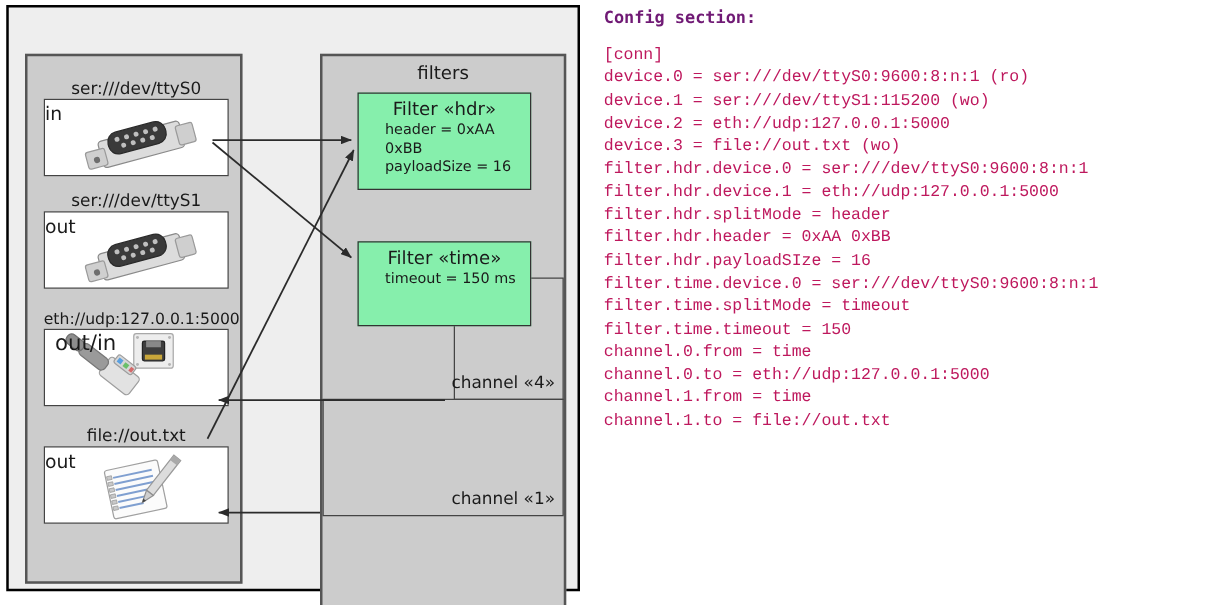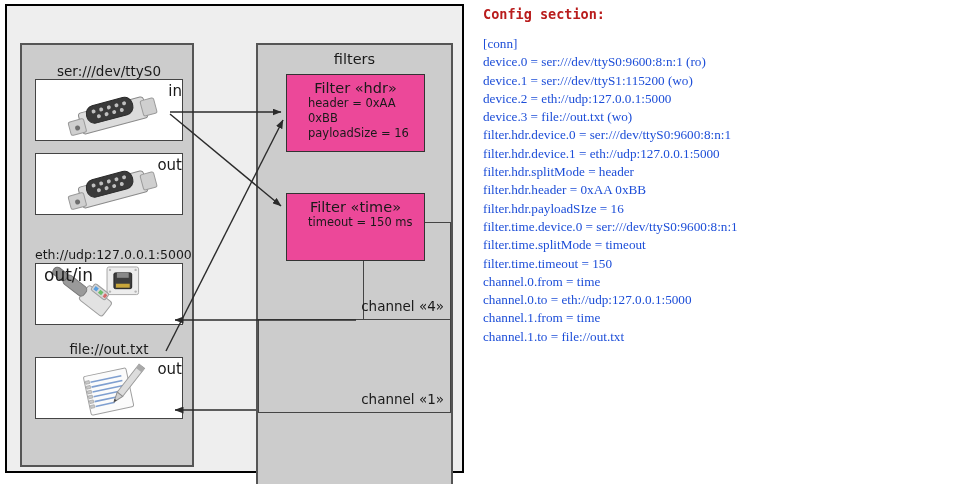--- a/index.html
+++ b/index.html
@@ -87,21 +87,21 @@
     background: #ffffff;
     height: 62px;
     position: relative;
     overflow: hidden;
   }
   .device-label {
     position: absolute;
     top: 2px;
     left: 0;
     width: 100%;
-    text-align: right;
+    text-align: left;
     font-size: 15px;
     color: #1a1a1a;
     z-index: 3;
   }
   .device-label.left {
     text-align: center;
     left: 8px;
     width: auto;
     top: 1px;
     font-size: 17px;
@@ -118,21 +118,21 @@
   #dev-file { top: 296px; }
   #dev-eth .device-caption { font-size: 12.5px; }
 
   
   .filter-box {
     position: absolute;
     left: 28px;
     width: 139px;
     box-sizing: border-box;
     border: 1.5px solid #333333;
-    background: #ec4899;
+    background: #86efac;
   }
   .filter-title {
     text-align: center;
     font-size: 14.5px;
     color: #1a1a1a;
     margin-top: 5px;
   }
   .filter-prop {
     font-size: 11.5px;
     color: #1a1a1a;
@@ -176,28 +176,28 @@
   #config {
     position: absolute;
     left: 483px;
     top: 6px;
     width: 478px;
   }
   #config-heading {
     font-family: "DejaVu Sans Mono", monospace;
     font-weight: bold;
     font-size: 13.5px;
-    color: #b91c1c;
+    color: #701a75;
     margin-bottom: 13px;
   }
   #config-lines {
-    font-family: Liberation Serif, serif;
+    font-family: Liberation Mono, monospace;
     font-size: 13.2px;
     line-height: 18.3px;
-    color: #1d4ed8;
+    color: #be185d;
     white-space: pre;
   }
   .config-line { white-space: pre; }
 </style>
 </head>
 <body>
 
 <div id="diagram">
 
 
@@ -222,20 +222,21 @@
               <circle cx="88" cy="34" r="2" fill="#bfbfbf"></circle>
             <rect x="32" y="32" width="16" height="14" rx="2" fill="#cfcfcf" stroke="#9a9a9a" stroke-width="1"></rect>
             <circle cx="40" cy="40" r="2.5" fill="#6e6e6e"></circle>
             <rect x="108" y="30" width="14" height="16" rx="2" fill="#cfcfcf" stroke="#9a9a9a" stroke-width="1"></rect>
           </g>
         </svg>
       </div>
     </div>
 
     <div class="device" id="dev-ser1">
+      <div class="device-caption">ser:///dev/ttyS1</div>
       <div class="device-box">
         <div class="device-label">out</div>
         <svg class="device-art" viewBox="0 0 148 62">
           <g transform="rotate(-15 74 36)">
             <rect x="44" y="26" width="68" height="22" rx="3" fill="#dcdcdc" stroke="#8a8a8a" stroke-width="1"></rect>
             <rect x="52" y="22" width="48" height="18" rx="8" fill="#3a3a3a" stroke="#2a2a2a" stroke-width="1"></rect>
             <circle cx="60" cy="28" r="2" fill="#bfbfbf"></circle>
               <circle cx="68" cy="28" r="2" fill="#bfbfbf"></circle>
             <circle cx="76" cy="28" r="2" fill="#bfbfbf"></circle>
               <circle cx="84" cy="28" r="2" fill="#bfbfbf"></circle>

